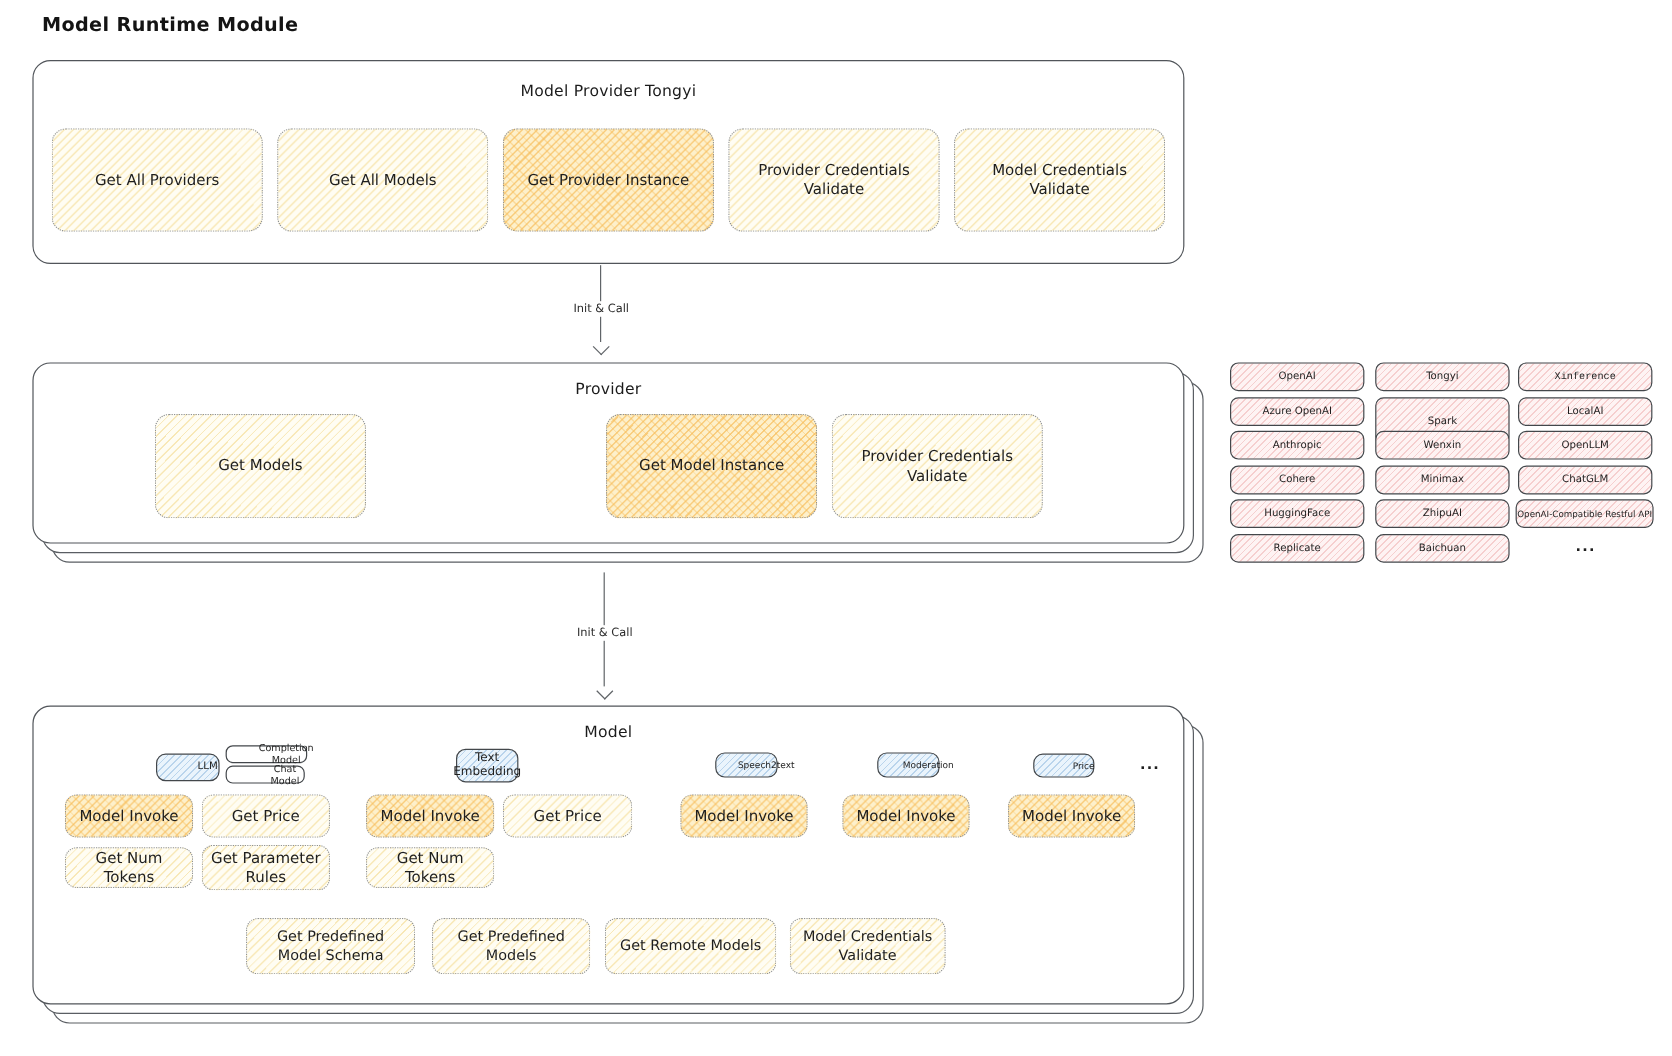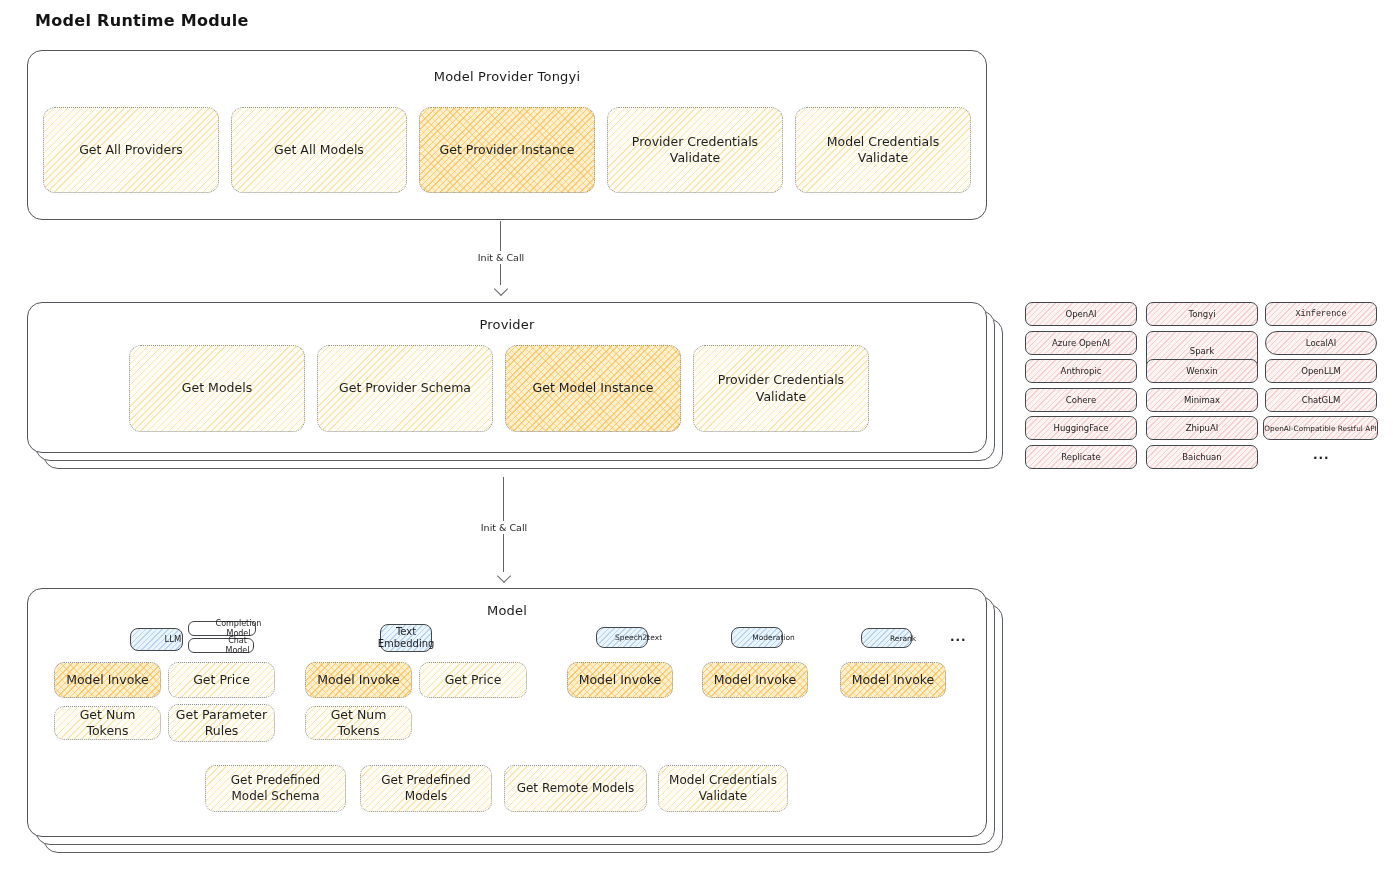--- a/index.html
+++ b/index.html
@@ -96,40 +96,39 @@
   <div class="arrow-line" style="left:500px;top:221px;height:64px;"></div>
   <div class="arrow-head" style="left:496px;top:284px;"></div>
   <div class="arrow-label" style="left:501px;top:251px;">Init &amp; Call</div>
 
   <div class="deck-layer" style="left:43px;top:318px;width:958px;height:149px;"></div>
   <div class="deck-layer" style="left:35px;top:310px;width:958px;height:149px;"></div>
   <section class="panel" style="left:27px;top:302px;width:958px;height:149px;">
     <div class="panel-title" style="top:14px;">Provider</div>
   </section>
   <div class="node hatch-yellow" style="left:129px;top:345px;width:176px;height:87px;">Get Models</div>
-  <div class="node hatch-yellow" style="left:317px;top:345px;width:176px;height:87px;">Get Provider Schema</div>
   <div class="node hatch-orange" style="left:505px;top:345px;width:176px;height:87px;">Get Model Instance</div>
   <div class="node hatch-yellow" style="left:693px;top:345px;width:176px;height:87px;">Provider Credentials Validate</div>
 
   <div class="pchip hatch-pink" style="left:1025px;top:302px;width:112px;height:24px;">OpenAI</div>
   <div class="pchip hatch-pink" style="left:1025px;top:331px;width:112px;height:24px;">Azure OpenAI</div>
   <div class="pchip hatch-pink" style="left:1025px;top:359px;width:112px;height:24px;">Anthropic</div>
   <div class="pchip hatch-pink" style="left:1025px;top:388px;width:112px;height:24px;">Cohere</div>
   <div class="pchip hatch-pink" style="left:1025px;top:416px;width:112px;height:24px;">HuggingFace</div>
   <div class="pchip hatch-pink" style="left:1025px;top:445px;width:112px;height:24px;">Replicate</div>
 
   <div class="pchip hatch-pink" style="left:1146px;top:302px;width:112px;height:24px;">Tongyi</div>
   <div class="pchip hatch-pink" style="left:1146px;top:331px;width:112px;height:40px;">Spark</div>
   <div class="pchip hatch-pink" style="left:1146px;top:359px;width:112px;height:24px;">Wenxin</div>
   <div class="pchip hatch-pink" style="left:1146px;top:388px;width:112px;height:24px;">Minimax</div>
   <div class="pchip hatch-pink" style="left:1146px;top:416px;width:112px;height:24px;">ZhipuAI</div>
   <div class="pchip hatch-pink" style="left:1146px;top:445px;width:112px;height:24px;">Baichuan</div>
 
   <div class="pchip hatch-pink" style="left:1265px;top:302px;width:112px;height:24px;font-family:Liberation Mono, monospace;">Xinference</div>
-  <div class="pchip hatch-pink" style="left:1265px;top:331px;width:112px;height:24px;border-radius:12px;">LocalAI</div>
+  <div class="pchip hatch-pink" style="left:1265px;top:331px;width:112px;height:24px;">LocalAI</div>
   <div class="pchip hatch-pink" style="left:1265px;top:359px;width:112px;height:24px;">OpenLLM</div>
   <div class="pchip hatch-pink" style="left:1265px;top:388px;width:112px;height:24px;">ChatGLM</div>
   <div class="pchip hatch-pink small-text" style="left:1263px;top:416px;width:115px;height:24px;">OpenAI-Compatible Restful API</div>
   <div class="ellipsis" style="left:1313px;top:448px;">...</div>
 
   <div class="arrow-line" style="left:503px;top:477px;height:95px;"></div>
   <div class="arrow-head" style="left:499px;top:571px;"></div>
   <div class="arrow-label" style="left:504px;top:521px;">Init &amp; Call</div>
 
   <div class="deck-layer" style="left:43px;top:604px;width:958px;height:247px;"></div>
@@ -137,21 +136,21 @@
   <section class="panel" style="left:27px;top:588px;width:958px;height:247px;">
     <div class="panel-title" style="top:14px;">Model</div>
   </section>
 
   <div class="tchip hatch-blue" style="left:130px;top:628px;width:53px;height:23px;font-size:8.5px;">LLM</div>
   <div class="tchip white" style="left:188px;top:621px;width:68px;height:15px;">Completion Model</div>
   <div class="tchip white" style="left:188px;top:638px;width:66px;height:15px;">Chat Model</div>
   <div class="tchip hatch-blue" style="left:380px;top:624px;width:52px;height:28px;font-size:10px;padding:1px 4px;">Text Embedding</div>
   <div class="tchip hatch-blue" style="left:596px;top:627px;width:52px;height:21px;font-size:7.5px;">Speech2text</div>
   <div class="tchip hatch-blue" style="left:731px;top:627px;width:52px;height:21px;font-size:7.5px;">Moderation</div>
-  <div class="tchip hatch-blue" style="left:861px;top:628px;width:51px;height:20px;font-size:7.5px;">Rerank</div>
+  <div class="tchip hatch-blue" style="left:861px;top:628px;width:51px;height:20px;font-size:7.5px;">Price</div>
   <div class="ellipsis" style="left:950px;top:630px;">...</div>
 
   <div class="node hatch-orange" style="left:54px;top:662px;width:107px;height:36px;border-radius:10px;">Model Invoke</div>
   <div class="node hatch-yellow" style="left:168px;top:662px;width:107px;height:36px;border-radius:10px;">Get Price</div>
   <div class="node hatch-orange" style="left:305px;top:662px;width:107px;height:36px;border-radius:10px;">Model Invoke</div>
   <div class="node hatch-yellow" style="left:419px;top:662px;width:108px;height:36px;border-radius:10px;">Get Price</div>
   <div class="node hatch-orange" style="left:567px;top:662px;width:106px;height:36px;border-radius:10px;">Model Invoke</div>
   <div class="node hatch-orange" style="left:702px;top:662px;width:106px;height:36px;border-radius:10px;">Model Invoke</div>
   <div class="node hatch-orange" style="left:840px;top:662px;width:106px;height:36px;border-radius:10px;">Model Invoke</div>
 

